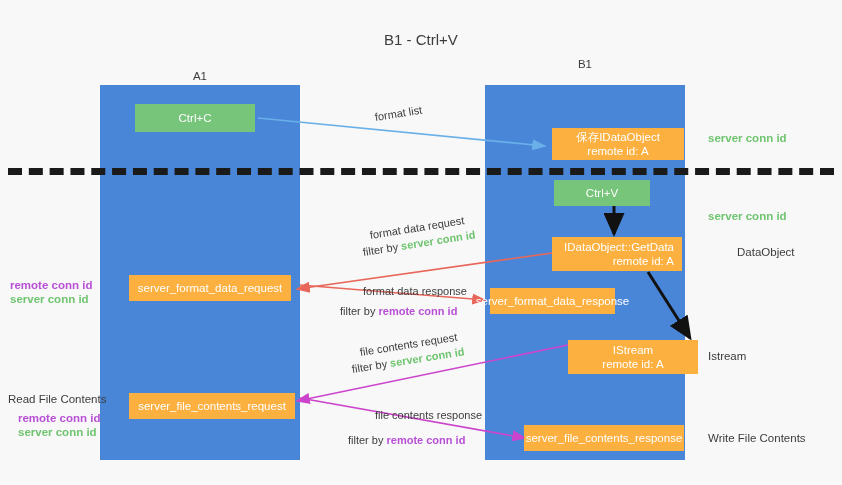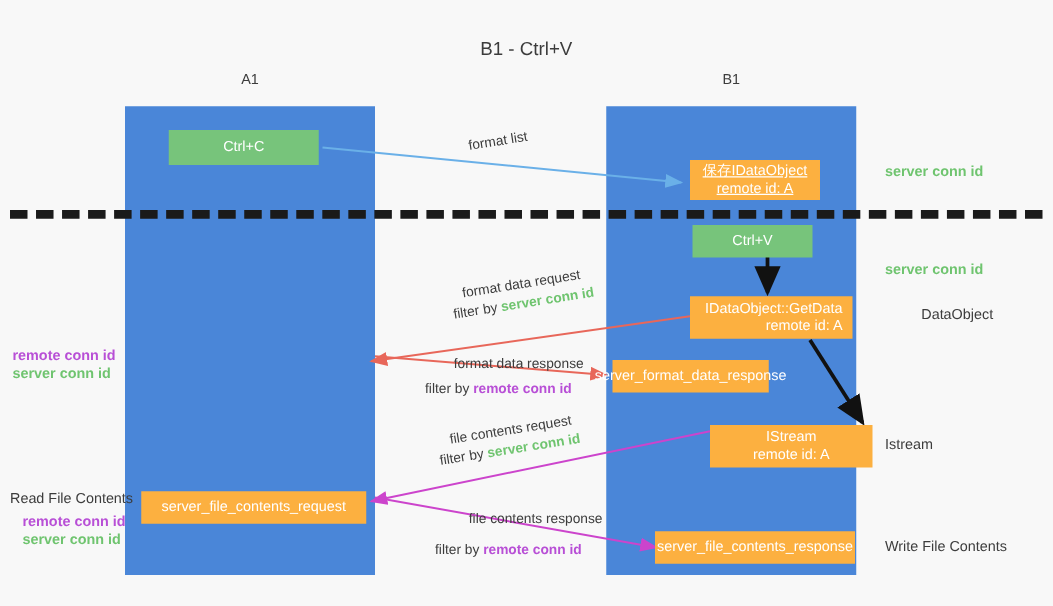--- a/index.html
+++ b/index.html
@@ -97,21 +97,21 @@
     pointer-events: none;
   }
 </style>
 </head>
 <body>
 
 <div id="canvas">
 
   <div class="title" id="title-line2">B1 - Ctrl+V</div>
 
-  <div class="col-head" style="left:100px; top:58px;text-align:center;">
+  <div class="col-head" style="left:100px; top:70px;text-align:center;">
     <div>A1</div>
   </div>
   <div class="col-head" style="left:485px; top:58px;">
     <div>B1</div>
   </div>
 
   <div class="lane" id="lane-a1"></div>
   <div class="lane" id="lane-b1"></div>
 
   <svg class="arrows" viewBox="0 0 842 485">
@@ -144,26 +144,29 @@
 
     <line x1="300" y1="398" x2="525" y2="438" stroke="#cc44cc" stroke-width="1.6" marker-end="url(#ah-mag)"></line>
   </svg>
 
   <div id="dash-line"></div>
 
   <div class="node green" style="left:135px; top:104px; width:120px; height:28px;">
     <span>Ctrl+C</span>
   </div>
 
-
-  <div class="node orange" style="left:113px; top:393px; width:180px; height:26px;">
+  <div class="node orange" style="left:129px; top:275px; width:162px; height:26px;">
+    <span>server_format_data_request</span>
+  </div>
+
+  <div class="node orange" style="left:129px; top:393px; width:166px; height:26px;">
     <span>server_file_contents_request</span>
   </div>
 
-  <div class="node orange" style="left:552px; top:128px; width:104px; height:32px;text-decoration:underline;">
+  <div class="node orange" style="left:552px; top:128px; width:132px; height:32px;">
     <span>保存IDataObject</span>
     <span>remote id: A</span>
   </div>
 
   <div class="node green" style="left:554px; top:180px; width:96px; height:26px;">
     <span>Ctrl+V</span>
   </div>
 
   <div class="node orange" style="left:552px; top:237px; width:130px; height:34px;align-items:flex-end;">
     <span>IDataObject::GetData</span>

